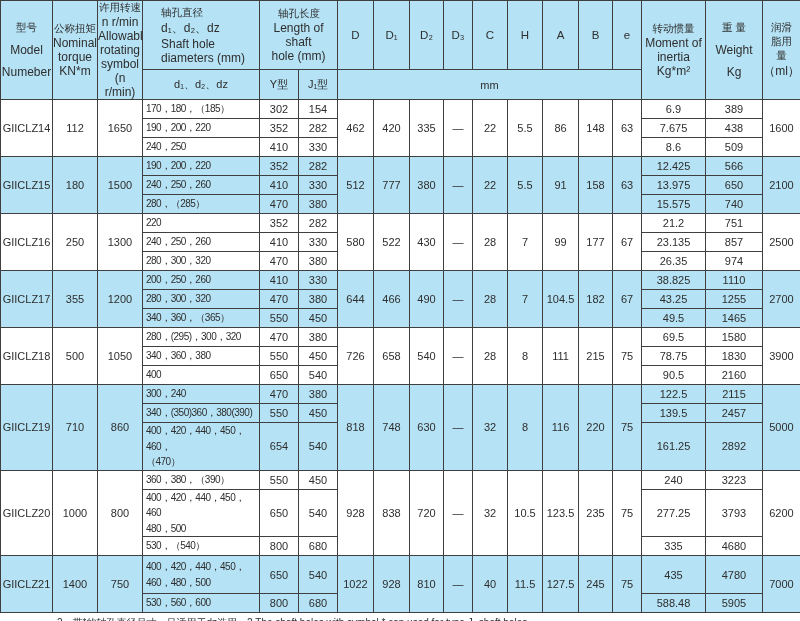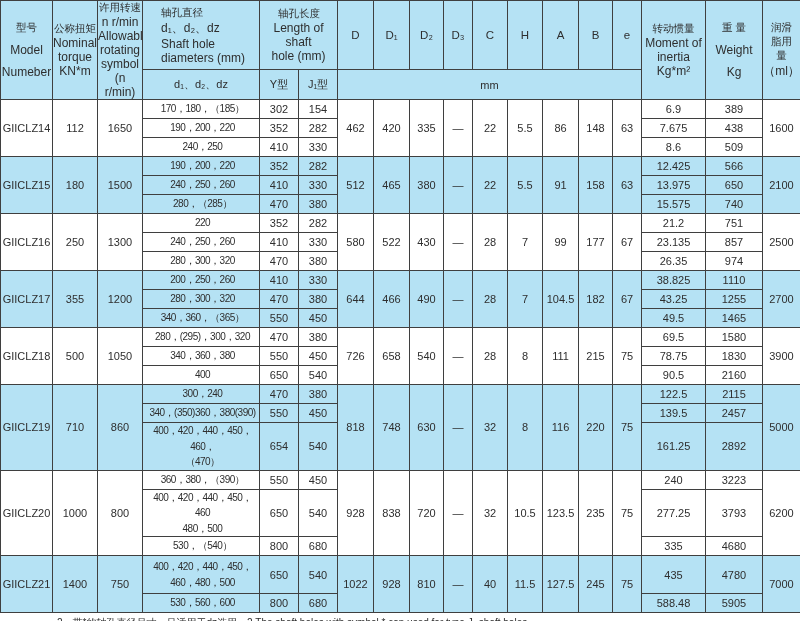--- a/index.html
+++ b/index.html
@@ -10,21 +10,21 @@
   thead{background:#b5e2f4;}
   tbody.blue{background:#b5e2f4;}
   tbody.white{background:#ffffff;}
   thead tr.h1{height:50px;}
   thead tr.h2{height:26px;}
   tbody tr{height:19px;}
   tbody tr.tall{height:38px;}
   .zh{font-size:10.5px;}
   .en{font-size:12px;}
   .gap{margin-top:8px;}
-  .holes{text-align:center;padding-left:3px;font-size:10px;letter-spacing:-0.5px;
+  .holes{text-align:left;padding-left:3px;font-size:10px;letter-spacing:-0.5px;
          white-space:pre-line;line-height:1.55;margin-top:11px;}
   .lefthead{text-align:left;padding-left:18px;}
   .dimhead{font-size:11.5px;}
   .notes{padding:4px 4px 0 57px;font-size:10px;line-height:11.5px;
          border-bottom:3px solid #23657f;height:44px;}
   .note-0{margin-left:-29px;}
 </style>
 </head>
 <body>
 
@@ -152,21 +152,21 @@
     </tbody>
     <tbody class="blue">
       <tr>
         <td rowspan="3">GIICLZ15</td>
         <td rowspan="3">180</td>
         <td rowspan="3">1500</td>
         <td class="holes">190，200，220</td>
         <td>352</td>
         <td>282</td>
         <td rowspan="3">512</td>
-        <td rowspan="3">465</td>
+        <td rowspan="3">777</td>
         <td rowspan="3">380</td>
         <td rowspan="3">—</td>
         <td rowspan="3">22</td>
         <td rowspan="3">5.5</td>
         <td rowspan="3">91</td>
         <td rowspan="3">158</td>
         <td rowspan="3">63</td>
         <td>12.425</td>
         <td>566</td>
         <td rowspan="3">2100</td>

